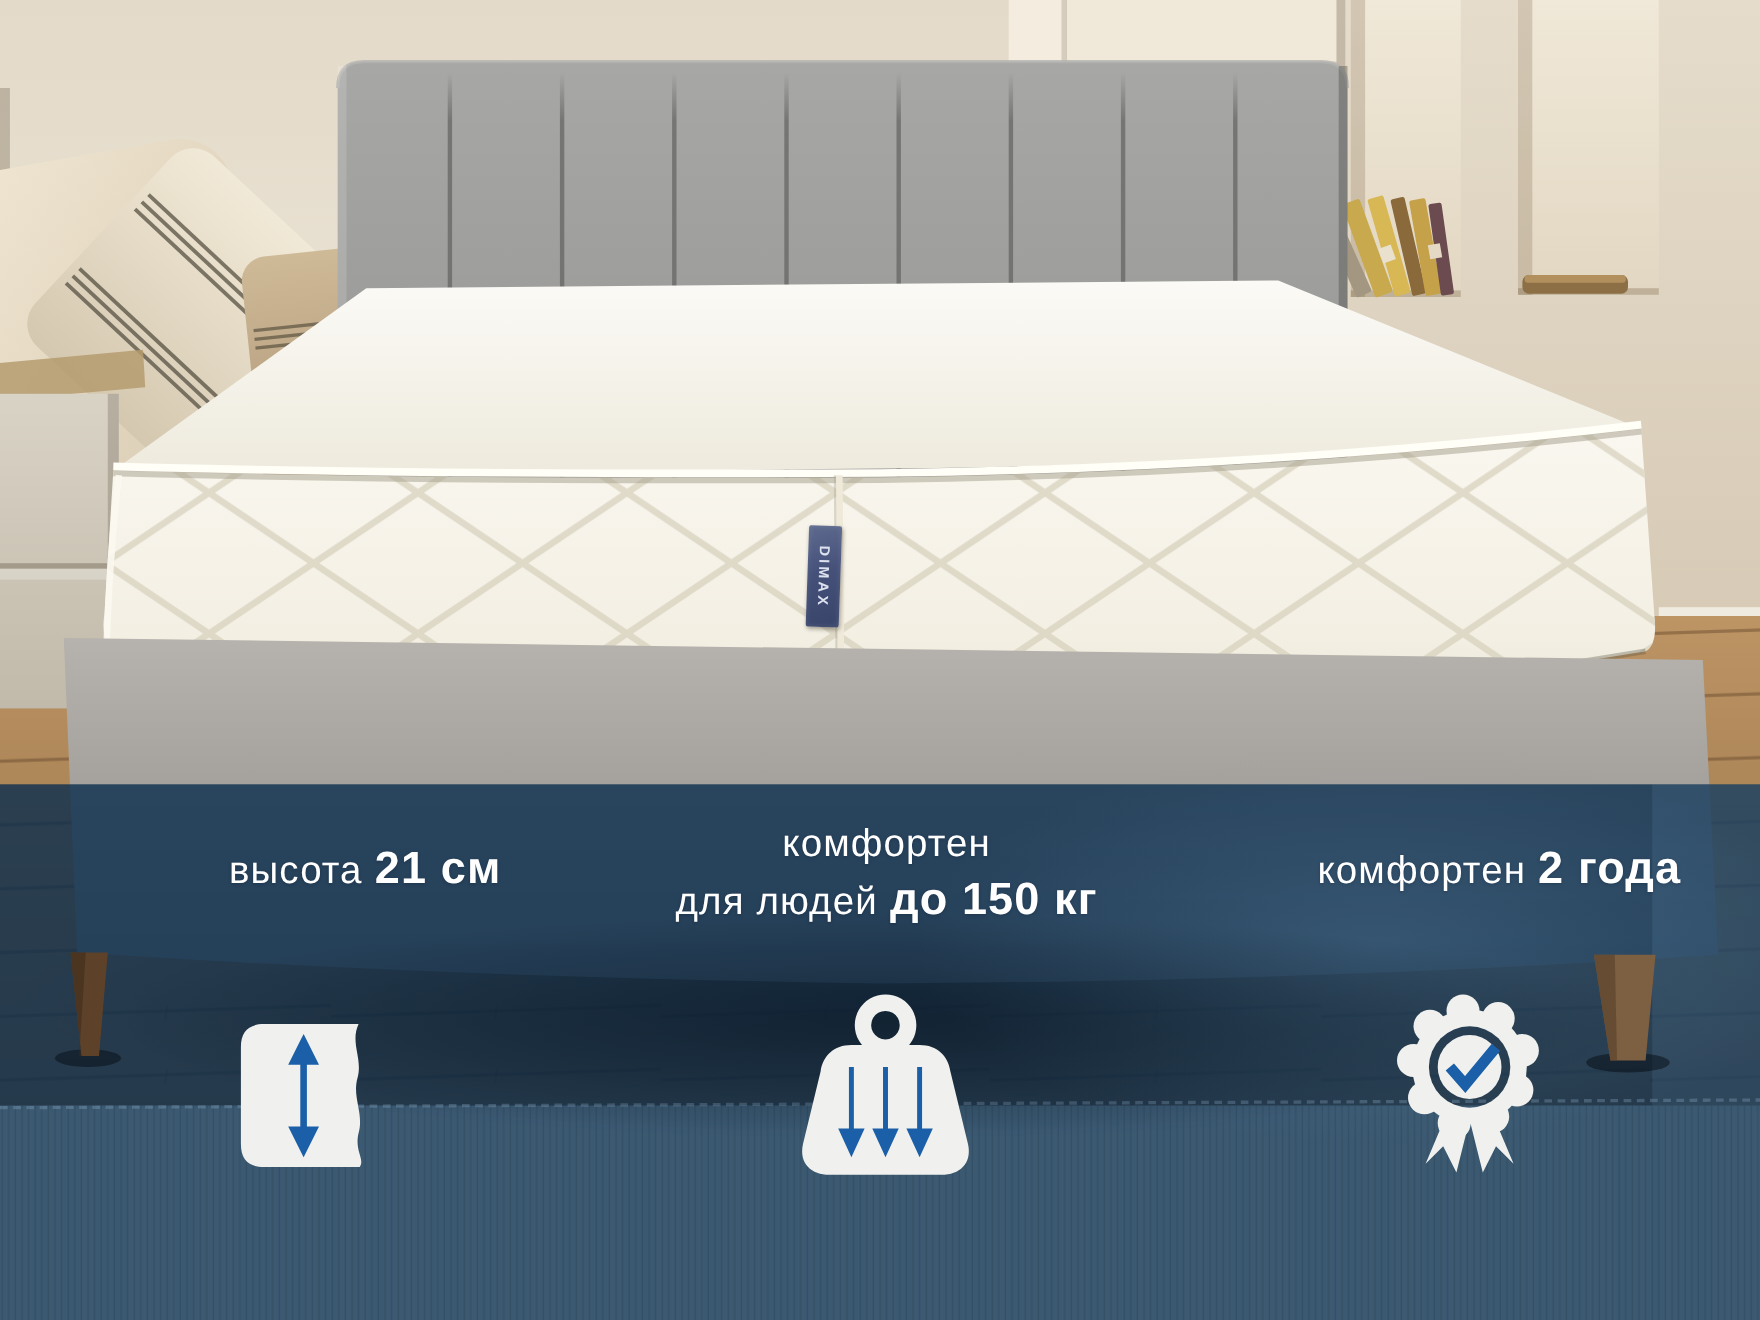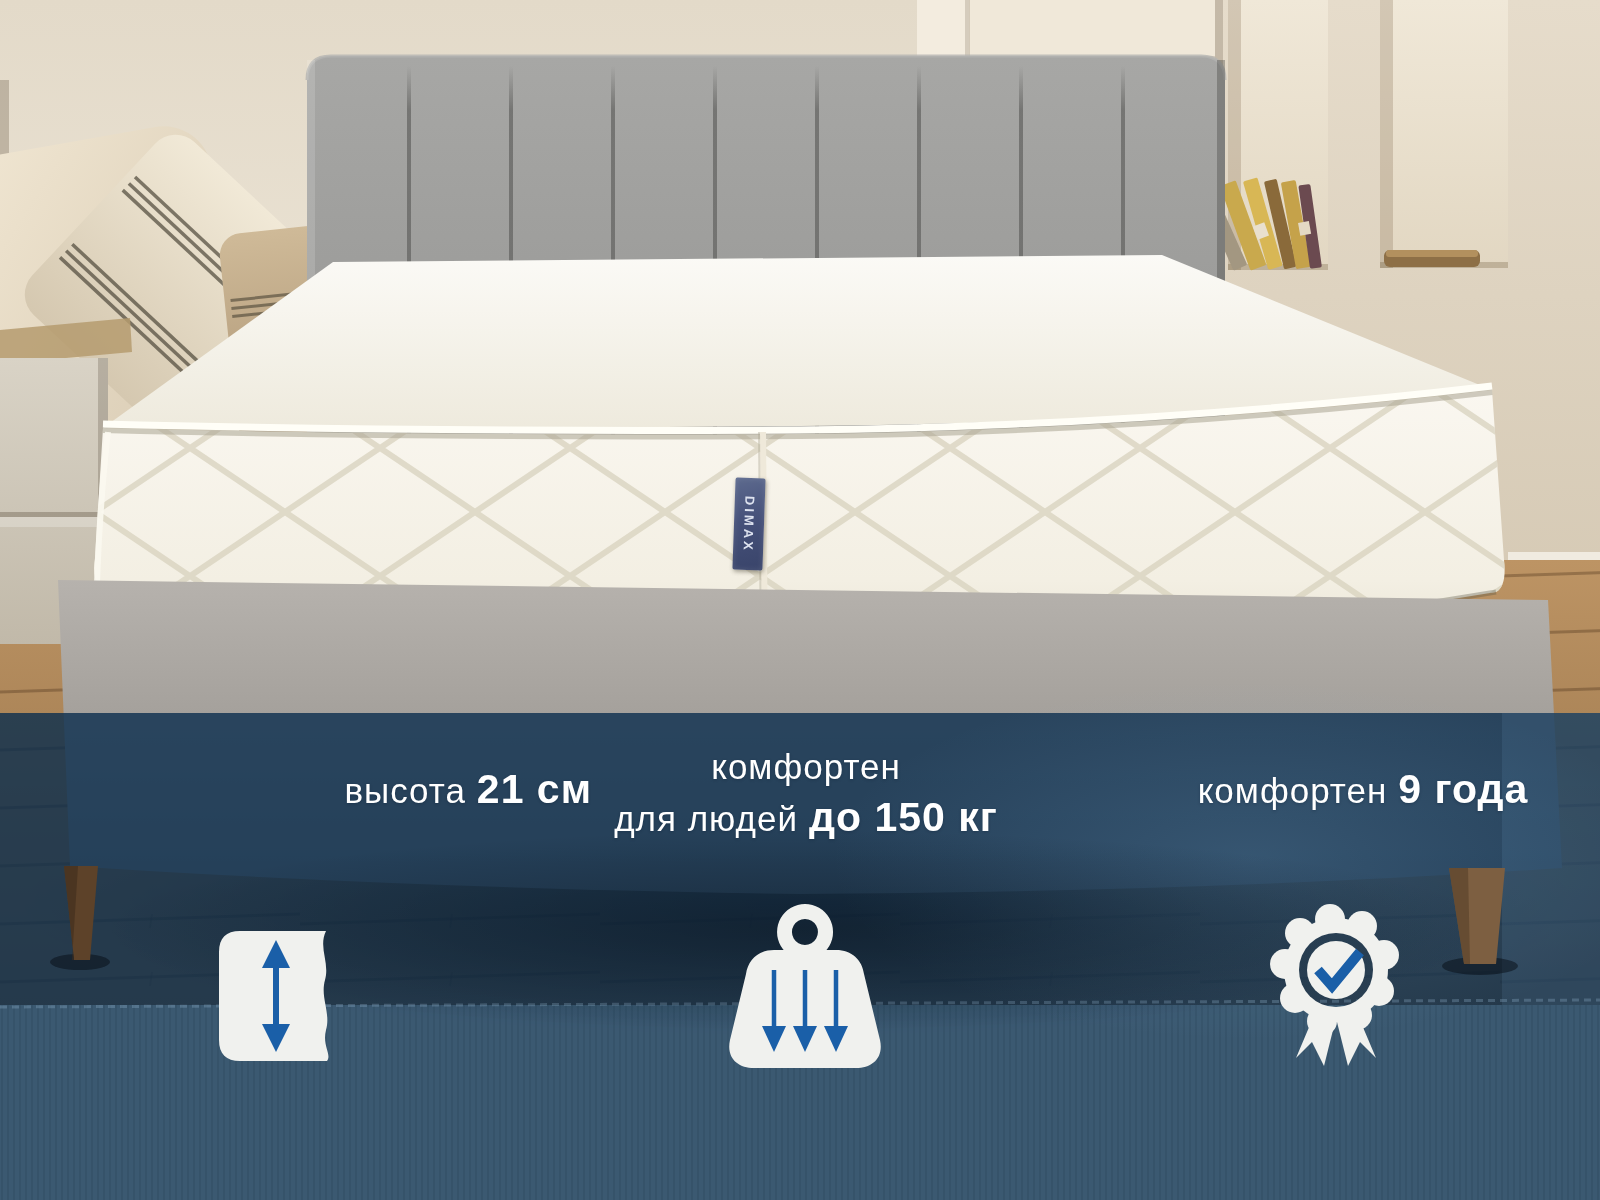--- a/index.html
+++ b/index.html
@@ -4,21 +4,21 @@
 <style>
   html,body{margin:0;padding:0;background:#222;}
   #stage{position:relative;width:1600px;height:1200px;overflow:hidden;
          font-family:"Liberation Sans", sans-serif;background:#e7dfd0;}
   #scene{position:absolute;left:0;top:0;}
   
   .feature{position:absolute;width:520px;color:#ffffff;text-align:center;
            font-size:35px;letter-spacing:1px;line-height:50px;
            text-shadow:0 1px 3px rgba(0,20,40,.25);white-space:nowrap;}
   .feature b{font-size:41px;font-weight:700;margin-left:11px;}
-  #f-height{left:72px;top:764px;text-align:right;}
+  #f-height{left:72px;top:764px;}
   #f-weight{left:546px;top:742px;}
   #f-warranty{left:1103px;top:764px;}
   
   .icon{position:absolute;}
   #icon-height{left:214px;top:928px;width:122px;height:136px;}
   #icon-weight{left:722px;top:900px;width:166px;height:170px;}
   #icon-warranty{left:1262px;top:898px;width:148px;height:172px;}
   
   #brand-tag{position:absolute;left:734px;top:478px;width:30px;height:92px;
              background:linear-gradient(165deg,#5d6a8e 0%,#46517a 45%,#39446a 100%);
@@ -252,21 +252,21 @@
   </div>
 
   <div class="feature" id="f-weight">
     <div>комфортен</div>
     <div>
       <span>для людей</span><b>до 150 кг</b>
     </div>
   </div>
 
   <div class="feature" id="f-warranty">
-    <span>комфортен</span><b>9 года</b>
+    <span>комфортен</span><b>2 года</b>
   </div>
 
   <div class="icon" id="icon-height">
     <svg width="122" height="136" viewBox="0 0 122 136">
       <path d="M26,3 L112,3 C104,20 116,34 111,52 C106,70 117,84 112,102 C108,118 118,126 113,133 L26,133 C12,133 5,126 5,112 L5,24 C5,10 12,3 26,3 Z" fill="#f0f1ee"></path>
       <line x1="62" y1="34" x2="62" y2="102" stroke="#1a5fa8" stroke-width="6"></line>
       <polygon points="62,12 48,40 76,40" fill="#1a5fa8"></polygon>
       <polygon points="62,124 48,96 76,96" fill="#1a5fa8"></polygon>
     </svg>
   </div>

